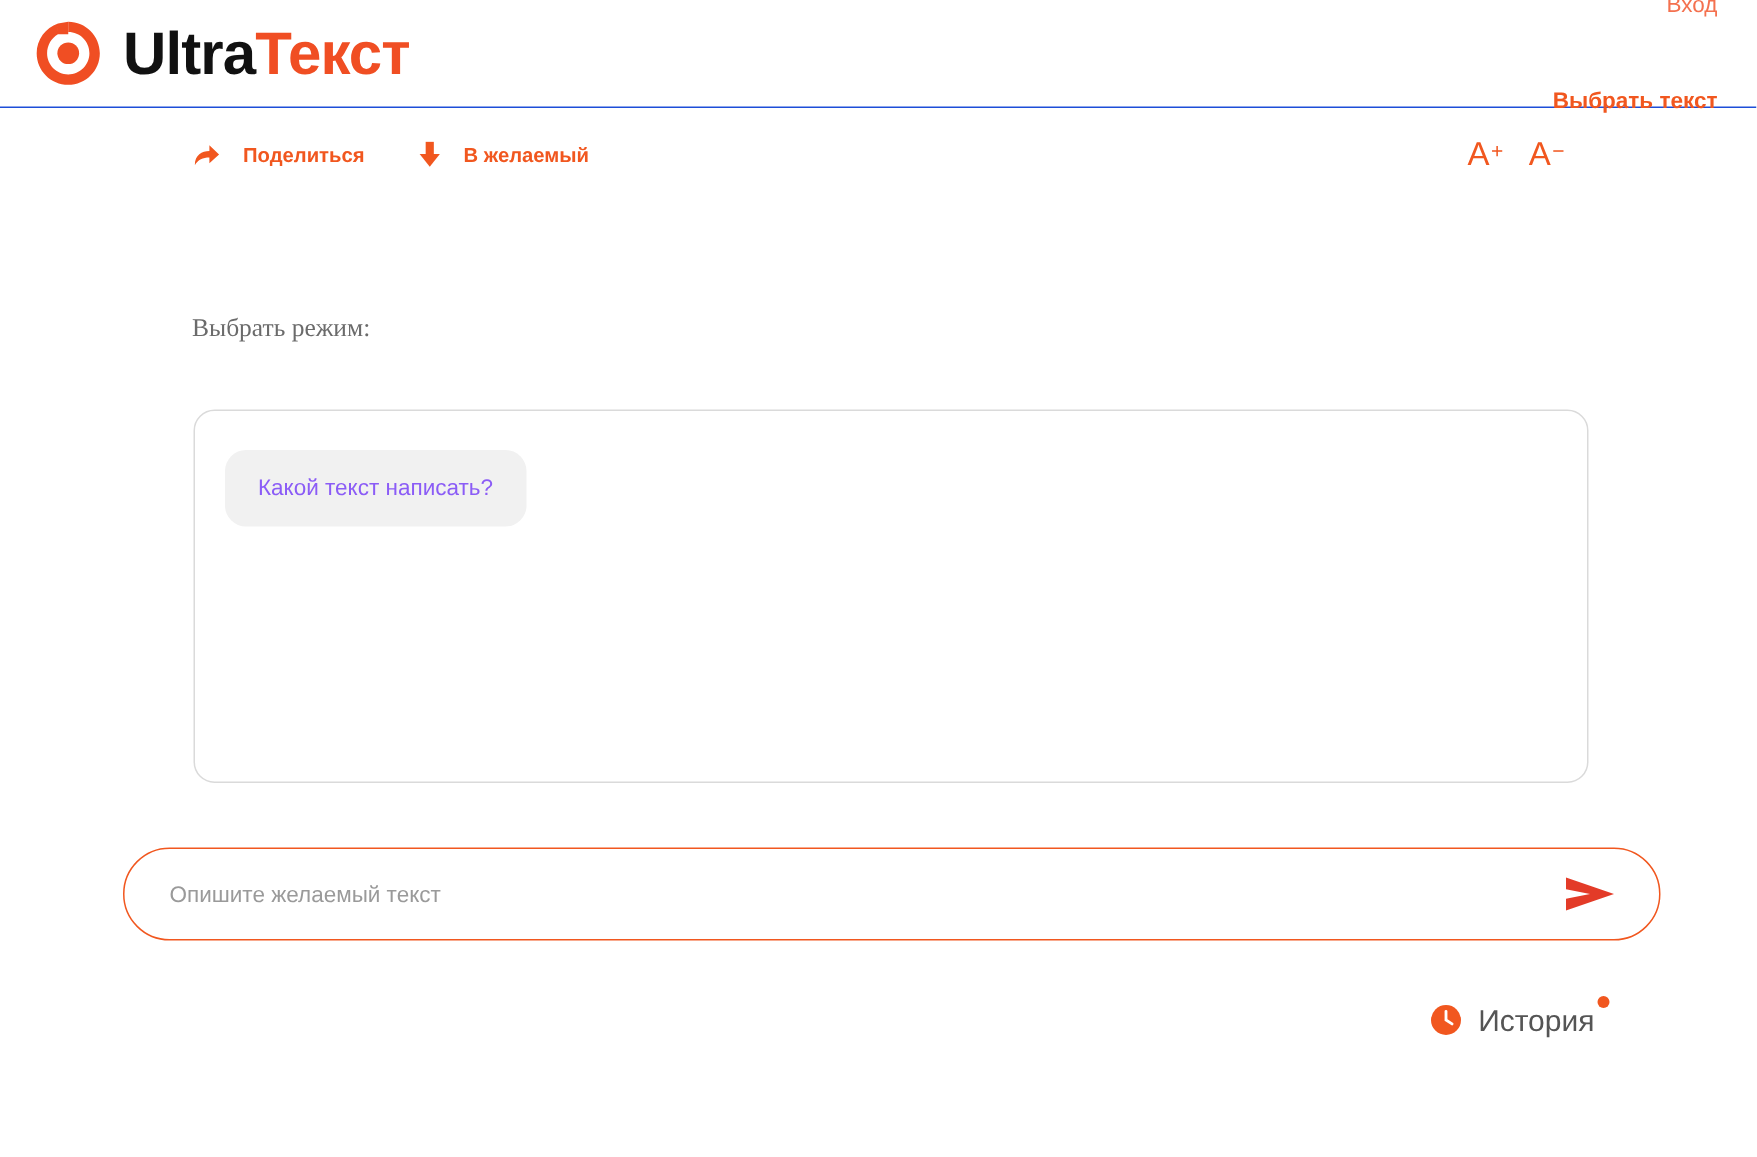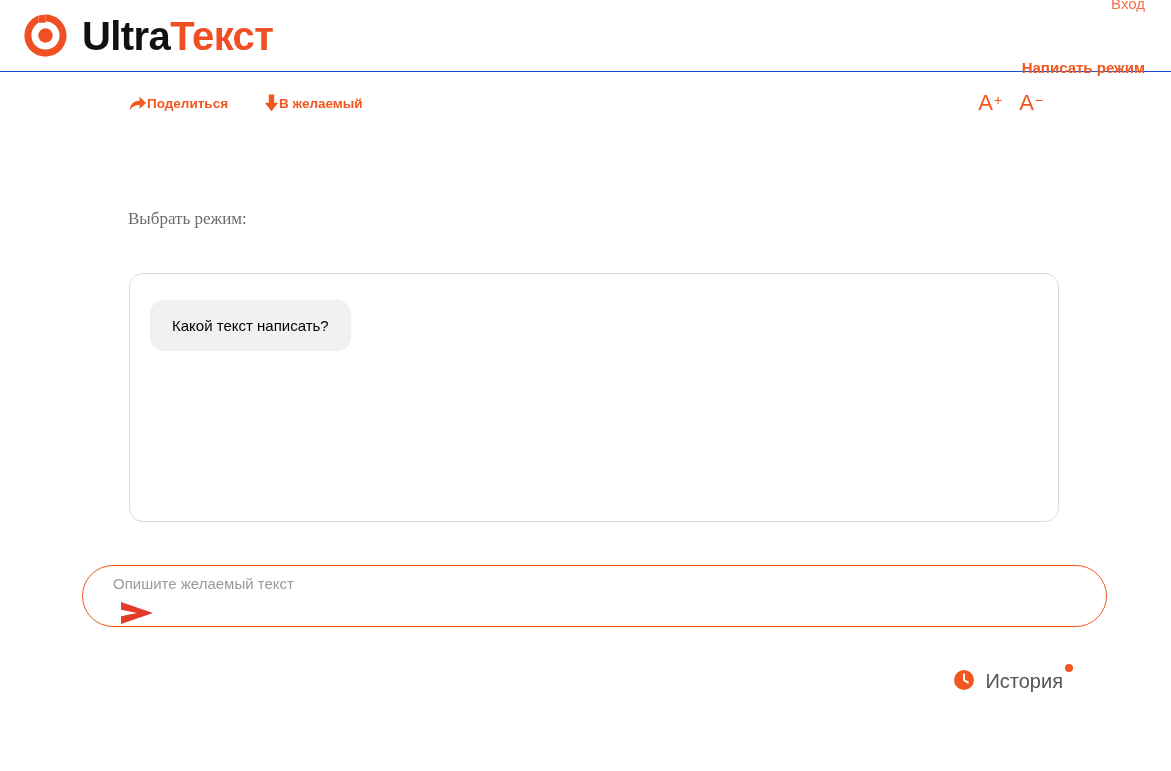--- a/index.html
+++ b/index.html
@@ -65,21 +65,21 @@
     display: flex;
     align-items: center;
     padding: 0 24px 0 128px;
   }
 
   .tool-group { display: flex; align-items: center; gap: 36px; }
 
   .tool-btn {
     display: flex;
     align-items: center;
-    gap: 0;
+    gap: 15px;
     color: #f1571f;
     font-size: 13.5px;
     font-weight: bold;
     cursor: pointer;
     background: none;
     border: none;
     font-family: inherit;
     padding: 0;
   }
   .tool-btn svg { display: block; flex: none; }
@@ -145,38 +145,38 @@
     width: 930px;
     height: 249px;
     border: 1px solid #dadada;
     border-radius: 14px;
     padding: 26px 20px;
   }
 
   .bubble {
     display: inline-block;
     background: #f1f1f1;
-    color: #000000;
+    color: #8b5cf6;
     font-size: 15px;
     border-radius: 14px;
     padding: 17px 22px;
     max-width: 84%;
   }
 
   
   .prompt-row {
     margin: 43px 0 0 82px;
     width: 1025px;
     height: 62px;
     border: 1.5px solid #f1571f;
     border-radius: 31px;
     display: flex;
+    align-items: center;
     padding: 0 22px 0 30px;
     background: #ffffff;
-    flex-direction: column;
   }
   .prompt-input {
     flex: 1 1 auto;
     border: none;
     outline: none;
     background: transparent;
     font-family: inherit;
     font-size: 15px;
     color: #333333;
     height: 100%;
@@ -242,21 +242,21 @@
         <circle cx="24" cy="24" r="7.4" fill="#f04e23"></circle>
       </svg>
     </span>
     <span class="brand-text">
       <span class="w1">Ultra</span><span class="w2">Текст</span>
     </span>
   </a>
 
   <nav class="header-nav">
     <a class="nav-link login" href="#">Вход</a>
-    <a class="nav-link mode" href="#">Написать режим</a>
+    <a class="nav-link mode" href="#">Выбрать текст</a>
   </nav>
 </div>
 
 <div class="toolbar">
 
   <div class="tool-group">
 
     <button class="tool-btn">
       <span>
         <svg width="19" height="19" viewBox="0 0 20 20" aria-hidden="true">

